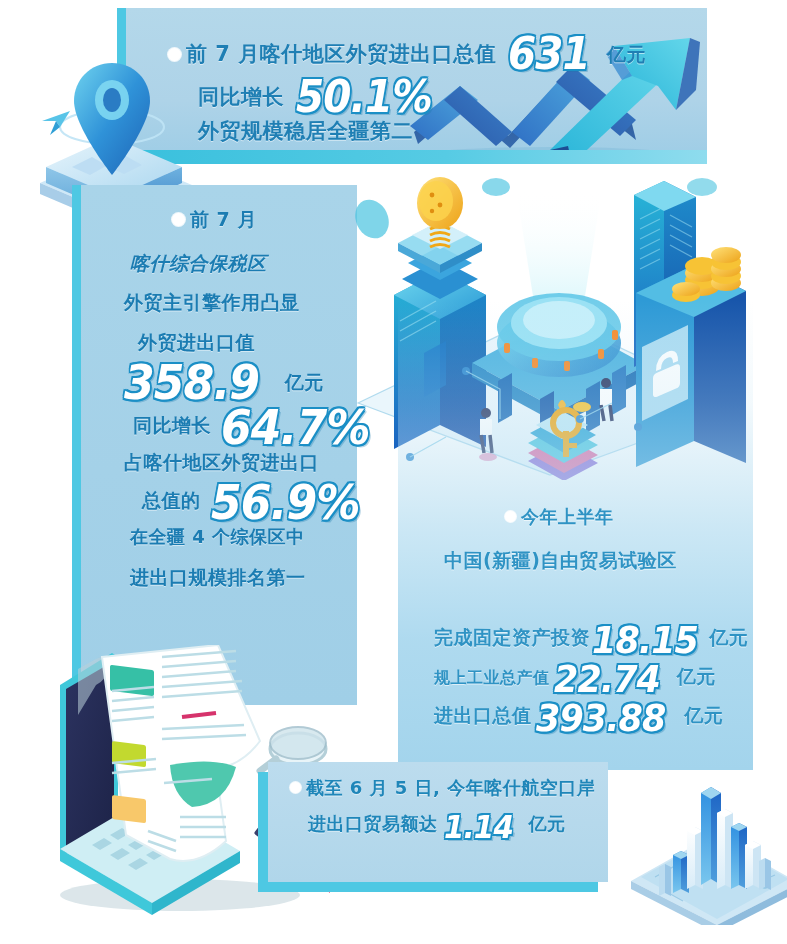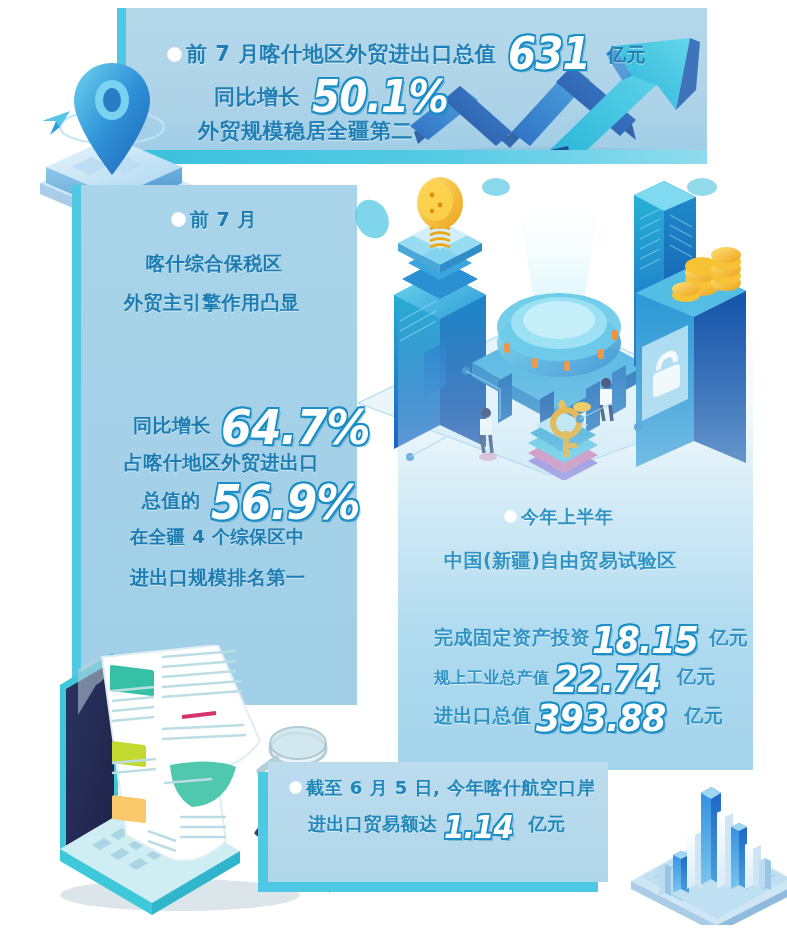--- a/index.html
+++ b/index.html
@@ -186,21 +186,21 @@
     <path d="M290,10 L276,82 L296,62 L300,14 Z" fill="#2a63b2" opacity=".85"></path>
     <path d="M214,18 L232,48 L222,52 L206,26 Z" fill="#3f8fd2" opacity=".8"></path>
   </svg>
 
   <div class="abs" id="top-banner-underbar"></div>
 
   <div class="abs nowrap" style="left:148px;top:25px;">
     <span class="dot"></span><span class="cn tb-line" style="font-size:21px;">前 7 月喀什地区外贸进出口总值</span><span class="num lg" style="margin:0 2px 0 12px;position:relative;top:8px;">631</span><span class="cn tb-line unit" style="margin-left:8px;">亿元</span>
   </div>
 
-  <div class="abs nowrap" style="left:194px;top:68px;">
+  <div class="abs nowrap" style="left:178px;top:68px;">
     <span class="cn tb-line" style="font-size:21px;">同比增长</span><span class="num lg" style="margin-left:12px;position:relative;top:8px;">50.1%</span>
   </div>
 
   <div class="abs nowrap cn tb-line" style="left:178px;top:117px;font-size:21px;">外贸规模稳居全疆第二</div>
 
   <svg class="abs illo" id="illo-pin" viewBox="0 0 190 160">
     <defs>
       <linearGradient id="pinG" x1="0" y1="0" x2="1" y2="1">
         <stop offset="0" stop-color="#6fd3ef"></stop>
           <stop offset=".5" stop-color="#2f92d8"></stop>
@@ -247,25 +247,29 @@
     <path d="M36,66 L40,72 L30,80 Z" fill="#2f9fd6"></path>
   </svg>
 
   <div class="abs" id="left-panel"></div>
   <div class="abs" id="left-panel-accent"></div>
 
   <div class="abs nowrap" style="left:152px;top:207px;">
     <span class="dot"></span><span class="cn lp-line" style="font-size:19px;">前 7 月</span>
   </div>
 
-  <div class="abs nowrap cn lp-line" style="left:126px;top:251px;font-size:19px;">喀什综合保税区</div>
+  <div class="abs nowrap cn lp-line" style="left:110px;top:251px;font-size:19px;font-style:italic;">喀什综合保税区</div>
 
   <div class="abs nowrap cn lp-line" style="left:104px;top:290px;font-size:19px;">外贸主引擎作用凸显</div>
 
-
+  <div class="abs nowrap cn lp-line" style="left:118px;top:330px;font-size:19px;">外贸进出口值</div>
+
+  <div class="abs nowrap" style="left:104px;top:360px;">
+    <span class="num xl">358.9</span><span class="cn lp-line unit" style="margin-left:14px;position:relative;top:-10px;">亿元</span>
+  </div>
 
   <div class="abs nowrap" style="left:113px;top:405px;">
     <span class="cn lp-line" style="font-size:19px;position:relative;top:-12px;">同比增长</span><span class="num xl" style="margin-left:10px;">64.7%</span>
   </div>
 
   <div class="abs nowrap cn lp-line" style="left:104px;top:450px;font-size:19px;">占喀什地区外贸进出口</div>
 
   <div class="abs nowrap" style="left:122px;top:480px;">
     <span class="cn lp-line" style="font-size:19px;position:relative;top:-12px;">总值的</span><span class="num xl" style="margin-left:10px;">56.9%</span>
   </div>

